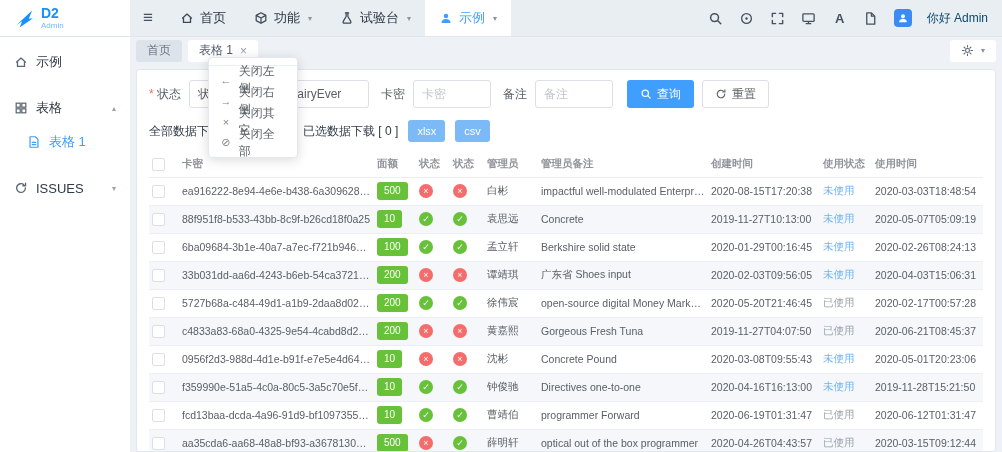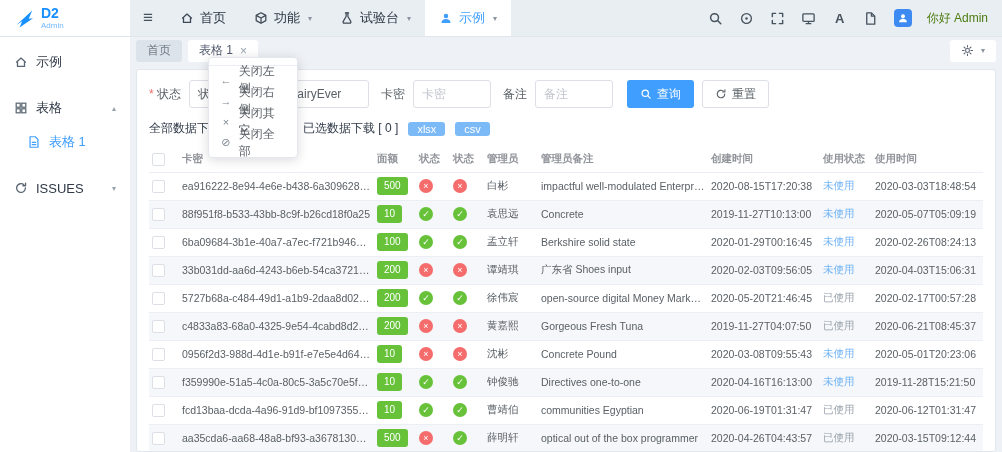--- a/index.html
+++ b/index.html
@@ -19,21 +19,21 @@
   .nav-item svg{width:14px;height:14px;color:#3c4854;}
   .nav-item.active{background:#fff;color:#409eff;}
   .nav-item.active svg{color:#409eff;}
   .caret{font-size:8px;color:#8b95a1;margin-left:2px;}
   .nav-right{margin-left:auto;display:flex;align-items:center;gap:15px;padding-right:14px;}
   .nav-tool{width:16px;height:16px;color:#46525e;cursor:pointer;display:flex;align-items:center;justify-content:center;}
   .nav-tool svg{width:15px;height:15px;}
   .font-a{font-size:13px;font-weight:bold;}
   .avatar{width:18px;height:18px;border-radius:4px;background:#3d8af2;display:flex;align-items:center;justify-content:center;cursor:pointer;}
   .avatar svg{width:12px;height:12px;color:#fff;}
-  .greeting{font-size:12px;color:#4d7c0f;white-space:nowrap;}
+  .greeting{font-size:12px;color:#0c4a6e;white-space:nowrap;}
 
   
   .layout{display:flex;height:415px;}
   .sidebar{flex:0 0 130px;background:#fff;padding-top:8px;}
   .side-item{display:flex;align-items:center;gap:8px;height:34px;padding:0 14px;font-size:13px;color:#2f3947;cursor:pointer;}
   .side-item svg{width:14px;height:14px;color:#5a6673;flex:0 0 14px;}
   .side-item.sub{padding-left:27px;}
   .side-item.active{color:#409eff;}
   .side-item.active svg{color:#409eff;}
   .side-chev{margin-left:auto;font-size:8px;color:#98a2ae;}
@@ -64,21 +64,21 @@
   .inp-small{width:78px;}
   .lbl2{margin:0 8px 0 12px;white-space:nowrap;}
   .btn{height:28px;border-radius:3px;font-size:12px;display:inline-flex;align-items:center;gap:5px;padding:4px 12px;border:1px solid transparent;cursor:pointer;font-family:inherit;white-space:nowrap;}
   .btn svg{width:12px;height:12px;}
   .btn-primary{background:#409eff;color:#fff;margin-left:14px;}
   .btn-plain{background:#fff;border-color:#dcdfe6;color:#5a6066;margin-left:8px;}
 
   
   .dl-row{display:flex;align-items:center;margin-top:12px;font-size:12px;color:#2f3947;}
   .dl-text2{margin-left:52px;}
-  .dl-btn{height:14px;padding:0 9px;background:#7cb9f7;color:#fff;border:none;border-radius:3px;font-size:11px;margin-left:10px;cursor:pointer;font-family:inherit;}
+  .dl-btn{height:22px;padding:0 9px;background:#7cb9f7;color:#fff;border:none;border-radius:3px;font-size:11px;margin-left:10px;cursor:pointer;font-family:inherit;}
 
   
   .tbl{width:100%;border-collapse:collapse;table-layout:fixed;margin-top:10px;}
   .tbl th{font-size:10.5px;color:#909399;font-weight:600;text-align:left;height:25px;border-bottom:1px solid #ebeef5;padding:0 3px;white-space:nowrap;}
   .tbl td{font-size:10.5px;color:#5a6066;height:28px;border-bottom:1px solid #ebeef5;padding:0 3px;white-space:nowrap;overflow:hidden;text-overflow:ellipsis;}
   .tbl tbody tr:nth-child(even){background:#f5f7fa;}
   .cb{width:13px;height:13px;border:1px solid #dcdfe6;border-radius:2px;background:#fff;display:inline-block;vertical-align:middle;cursor:pointer;}
   .tag{display:inline-block;background:#67c23a;color:#fff;border-radius:3px;height:18px;line-height:18px;padding:0 7px;font-size:10px;}
   .st{display:inline-flex;width:14px;height:14px;border-radius:50%;color:#fff;align-items:center;justify-content:center;font-size:9px;line-height:1;}
   .st.ok{background:#67c23a;}
@@ -463,21 +463,21 @@
     <td><span>2019-11-28T15:21:50</span></td>
   </tr>
 
   <tr>
     <td><span class="cb"></span></td>
     <td><span>fcd13baa-dcda-4a96-91d9-bf109735509e</span></td>
     <td><span class="tag">10</span></td>
     <td><span class="st ok">✓</span></td>
     <td><span class="st ok">✓</span></td>
     <td><span>曹靖伯</span></td>
-    <td><span>communities Egyptian</span></td>
+    <td><span>programmer Forward</span></td>
     <td><span>2020-06-19T01:31:47</span></td>
     <td><span class="u-gray">已使用</span></td>
     <td><span>2020-06-12T01:31:47</span></td>
   </tr>
 
   <tr>
     <td><span class="cb"></span></td>
     <td><span>aa35cda6-aa68-48a8-bf93-a36781304d93</span></td>
     <td><span class="tag">500</span></td>
     <td><span class="st err">×</span></td>

